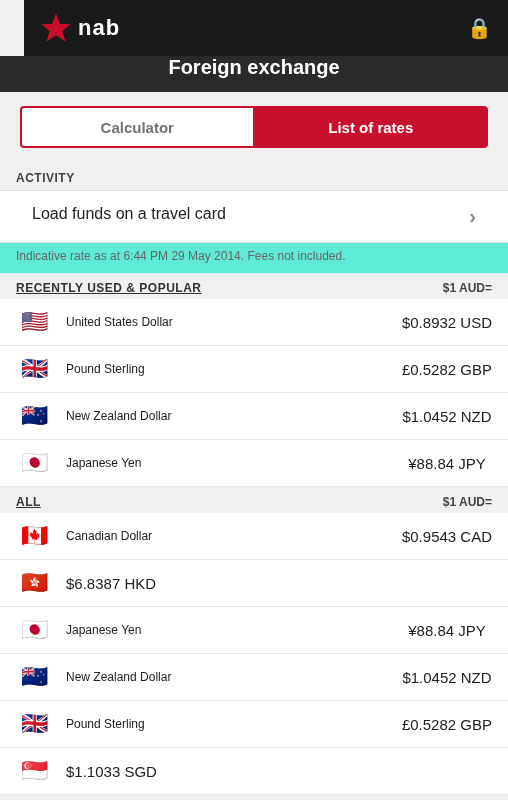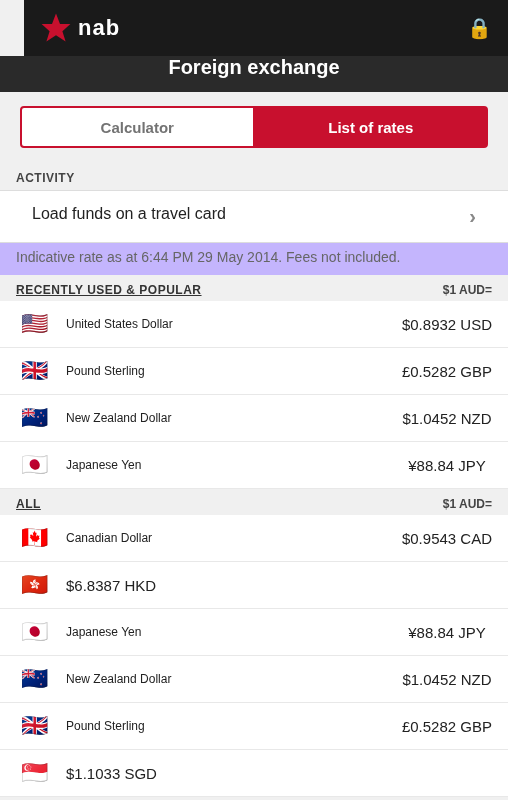--- a/index.html
+++ b/index.html
@@ -108,23 +108,23 @@
       color: #222;
     }
     .chevron {
       color: #888;
       font-size: 20px;
       font-weight: bold;
     }
 
     
     .indicative-note {
-      background: #c4b5fd;
+      background: #5eead4;
       padding: 6px 16px 10px;
-      font-size: 14px;
+      font-size: 12px;
       color: #666;
     }
 
     
     .section-header {
       background: #f0f0f0;
       padding: 8px 16px 4px;
       display: flex;
       justify-content: space-between;
       align-items: flex-end;

